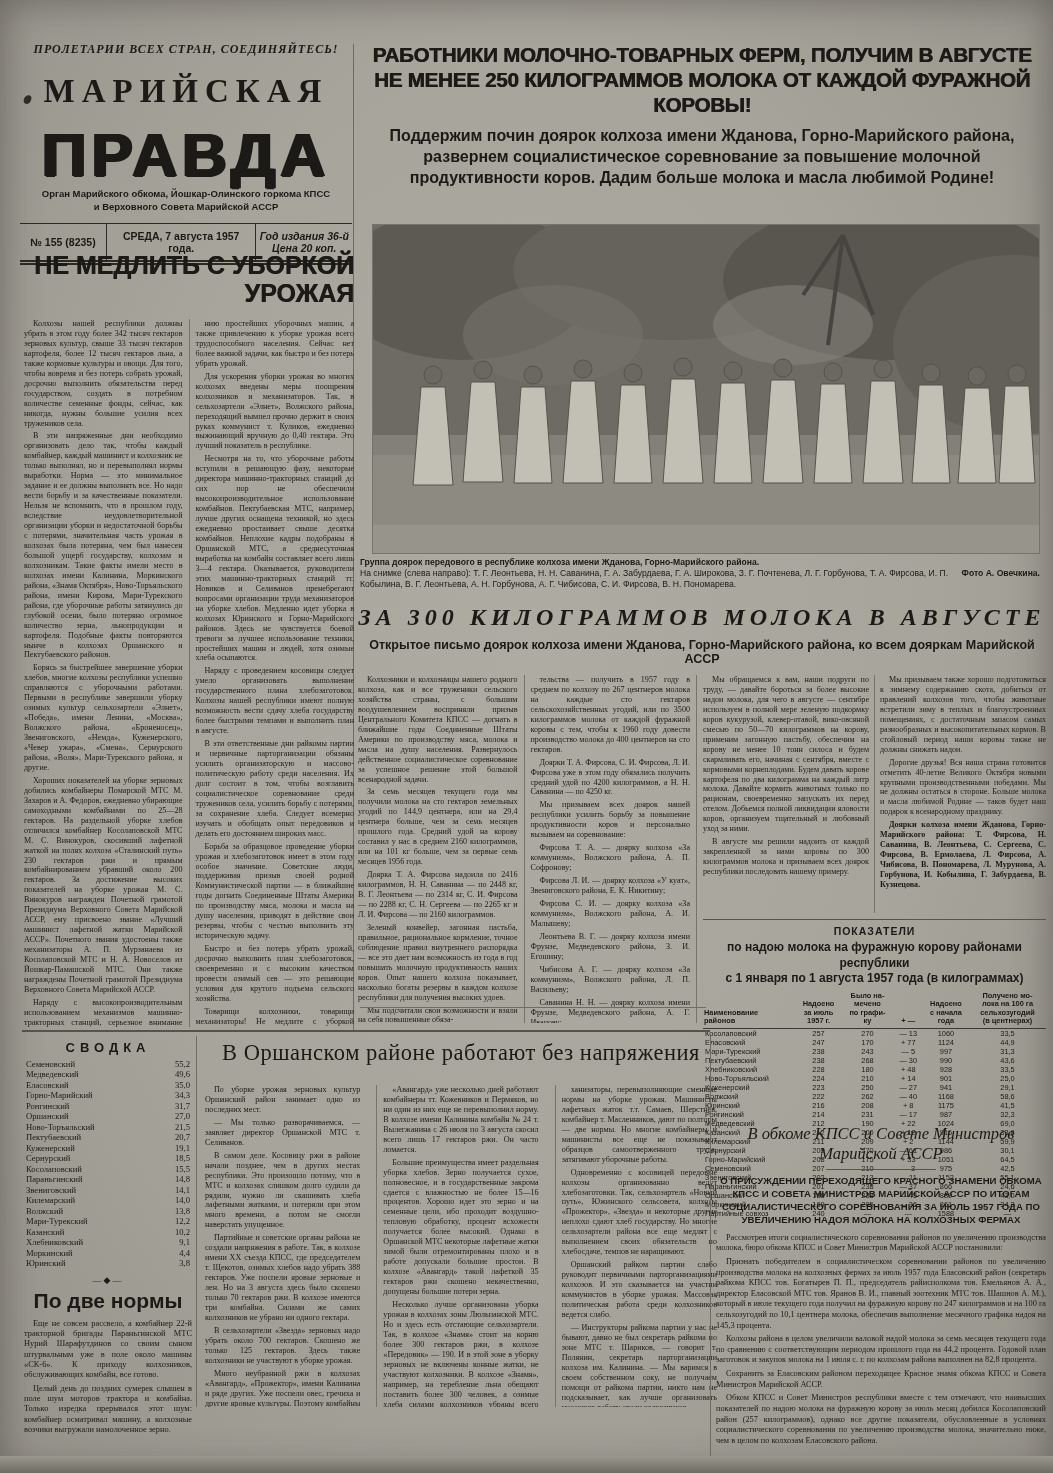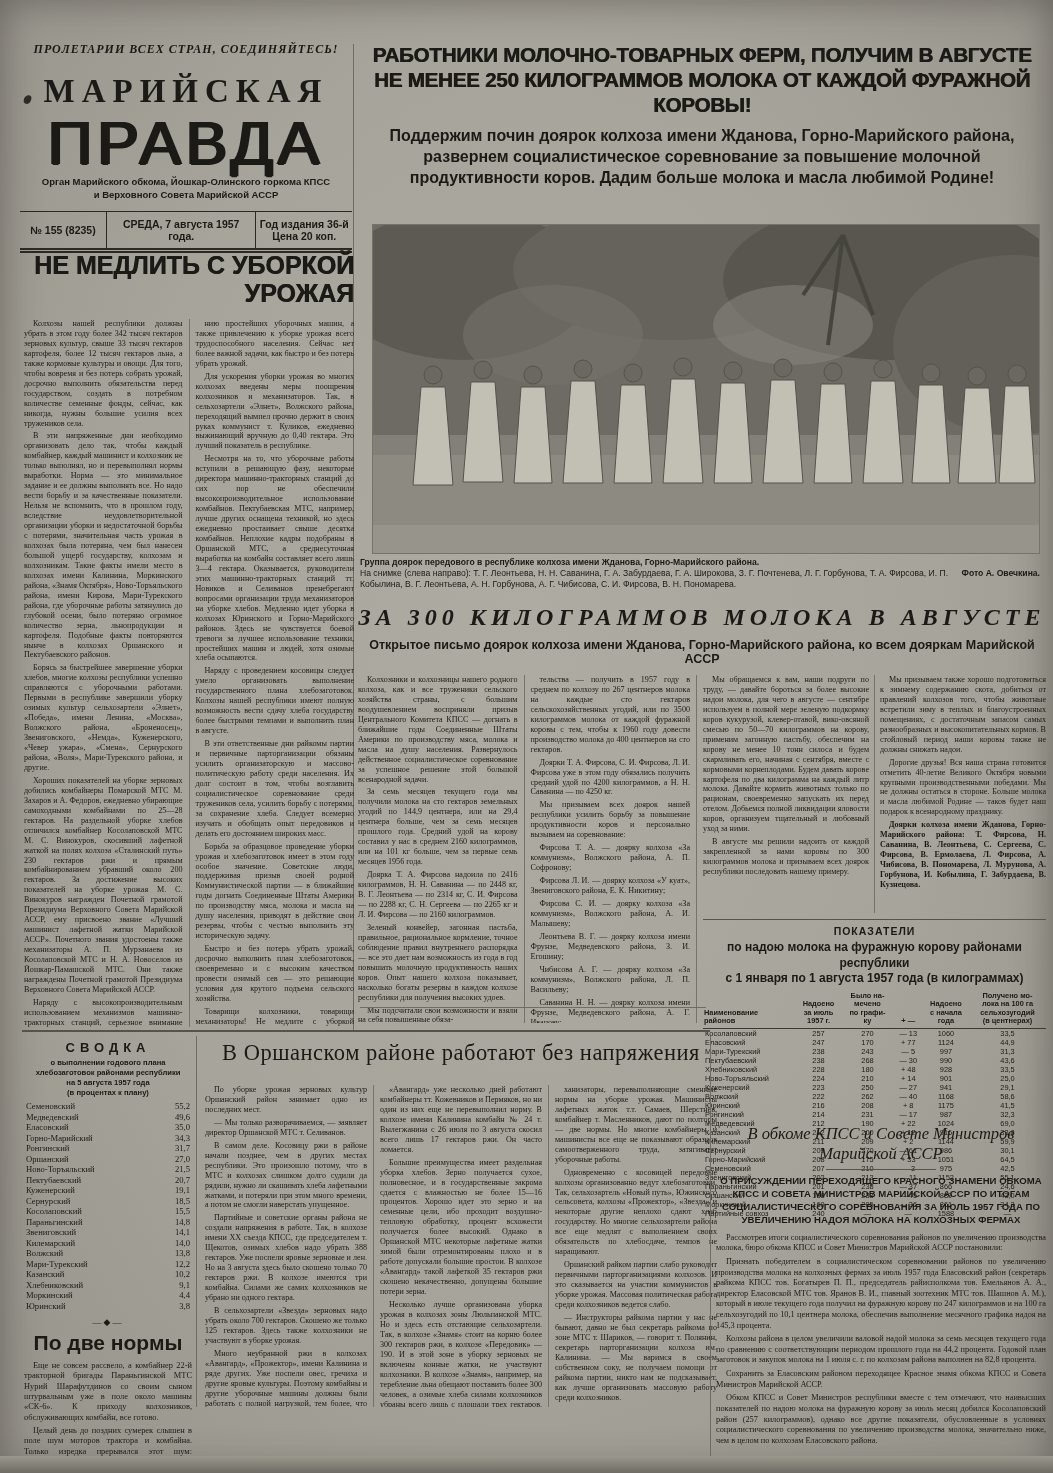--- a/index.html
+++ b/index.html
@@ -9,22 +9,22 @@
     color:#1b1a16;overflow:hidden;box-shadow:inset 0 0 40px rgba(40,38,34,.45);}
   .abs{position:absolute;}
   .vrule{position:absolute;width:1px;background:#6f6c64;}
   .hrule{position:absolute;height:2px;background:#55534c;}
   .hrule.thin{height:1px;background:#6f6c64;}
 
   
   #masthead{left:20px;top:42px;width:332px;text-align:center;}
   .slogan{font-style:italic;font-weight:bold;font-size:12px;letter-spacing:1px;}
   .mast-title1{font-family:"Liberation Serif",serif;font-weight:bold;font-size:33px;letter-spacing:7px;margin-top:16px;}
-  .mast-title2{font-family:"Liberation Sans",sans-serif;font-weight:normal;font-size:62px;line-height:.95;letter-spacing:5px;
-    text-shadow:1.6px 0 currentColor,-1.6px 0 currentColor,0 1px currentColor;margin-top:4px;}
+  .mast-title2{font-family:"Liberation Sans",sans-serif;font-weight:bold;font-size:62px;line-height:.95;letter-spacing:5px;
+    text-shadow:1.6px 0 currentColor,-1.6px 0 currentColor,0 1px currentColor;margin-top:16px;}
   .organ{font-family:"Liberation Sans",sans-serif;font-weight:bold;font-size:9.5px;line-height:1.35;margin-top:3px;white-space:pre-line;}
   .infobar{display:flex;margin-top:9px;border-top:1px solid #2a2923;border-bottom:5px double #2a2923;
     font-family:"Liberation Sans",sans-serif;font-weight:bold;font-size:10.5px;}
   .infobar>div{flex:1;padding:6px 2px;display:flex;flex-direction:column;justify-content:center;}
   .infobar>div+div{border-left:1px solid #2a2923;}
 
   
   #banner{left:358px;top:42px;width:688px;text-align:center;}
   .banner-headline{font-family:"Liberation Sans",sans-serif;font-weight:bold;font-size:20.5px;line-height:1.22;
     letter-spacing:-.2px;text-shadow:.7px 0 currentColor;}
@@ -81,21 +81,21 @@
   table.sv td:last-child{text-align:right;}
   .ornament{text-align:center;margin:6px 0 4px;font-size:9px;letter-spacing:2px;}
   .podve-title{text-align:center;font-family:"Liberation Sans",sans-serif;font-weight:bold;font-size:21px;margin:2px 0 6px;}
   #podve-text p{margin:0 0 3px;text-indent:9px;}
 
   
   #orshansky{left:196px;top:1036px;width:512px;padding-left:8px;border-left:1px solid #6f6c64;}
   .orsh-title{text-align:center;font-size:22.5px;letter-spacing:.5px;margin:4px 0 19px;white-space:nowrap;}
   .orsh-cols{display:flex;}
   .orsh-cols .oc{width:168px;height:322px;}
-  .orsh-cols .oc+.oc{padding-left:6px;border-left:1px solid #767369;margin-left:6px;}
+  .orsh-cols .oc+.oc{padding-left:6px;border-left:1px solid #767369;margin-left:16px;}
 
   
   #obkom{left:716px;top:1124px;width:330px;}
   .obkom-head{text-align:center;font-style:italic;font-size:16.5px;}
   .obkom-head-rule{width:110px;height:1px;background:#55534c;margin:5px auto;}
   .obkom-title{text-align:center;font-family:"Liberation Sans",sans-serif;font-weight:bold;font-size:9.6px;line-height:1.35;margin-top:4px;}
   #obkom-text{margin-top:6px;font-size:8.3px;line-height:1.28;text-align:justify;height:245px;overflow:hidden;}
   #obkom-text p{margin:0 0 3px;text-indent:10px;}
 
   .specimen-spot{position:absolute;left:24px;top:95px;width:7px;height:9px;background:#2c2b26;border-radius:60% 40% 55% 45%;transform:rotate(18deg);}
@@ -110,21 +110,21 @@
 
   <div id="masthead" class="abs">
     <div class="slogan">ПРОЛЕТАРИИ ВСЕХ СТРАН, СОЕДИНЯЙТЕСЬ!</div>
     <div class="mast-title1">МАРИЙСКАЯ</div>
     <div class="mast-title2">ПРАВДА</div>
     <div class="organ">Орган Марийского обкома, Йошкар-Олинского горкома КПСС
 и Верховного Совета Марийской АССР</div>
     <div class="infobar">
       <div style="flex:.85;">№ 155 (8235)</div>
       <div style="flex:1.5;">СРЕДА, 7 августа 1957 года.</div>
-      <div style="flex:.95;">
+      <div style="flex:.95;font-style:italic;">
         <span>Год издания 36-й</span>
         <span>Цена 20 коп.</span>
       </div>
     </div>
   </div>
 
   <div class="vrule" style="left:353px;top:44px;height:988px;"></div>
 
   <div id="banner" class="abs">
     <div class="banner-headline">РАБОТНИКИ МОЛОЧНО-ТОВАРНЫХ ФЕРМ, ПОЛУЧИМ В АВГУСТЕ НЕ МЕНЕЕ 250 КИЛОГРАММОВ МОЛОКА ОТ КАЖДОЙ ФУРАЖНОЙ КОРОВЫ!</div>
@@ -469,24 +469,20 @@
         </div>
       </div>
     </div>
   </div>
 
   <div class="hrule" style="left:22px;top:1030px;width:688px;"></div>
   <div class="hrule thin" style="left:360px;top:1007px;width:346px;"></div>
 
   <div id="leftbottom" class="abs">
     <div class="svodka-title">СВОДКА</div>
-    <div class="svodka-sub">о выполнении годового плана
-хлебозаготовок районами республики
-на 5 августа 1957 года
-(в процентах к плану)</div>
     <table class="sv">
       <tbody>
           <tr>
             <td>Семеновский</td>
             <td>55,2</td>
           </tr>
           <tr>
             <td>Медведевский</td>
             <td>49,6</td>
           </tr>

